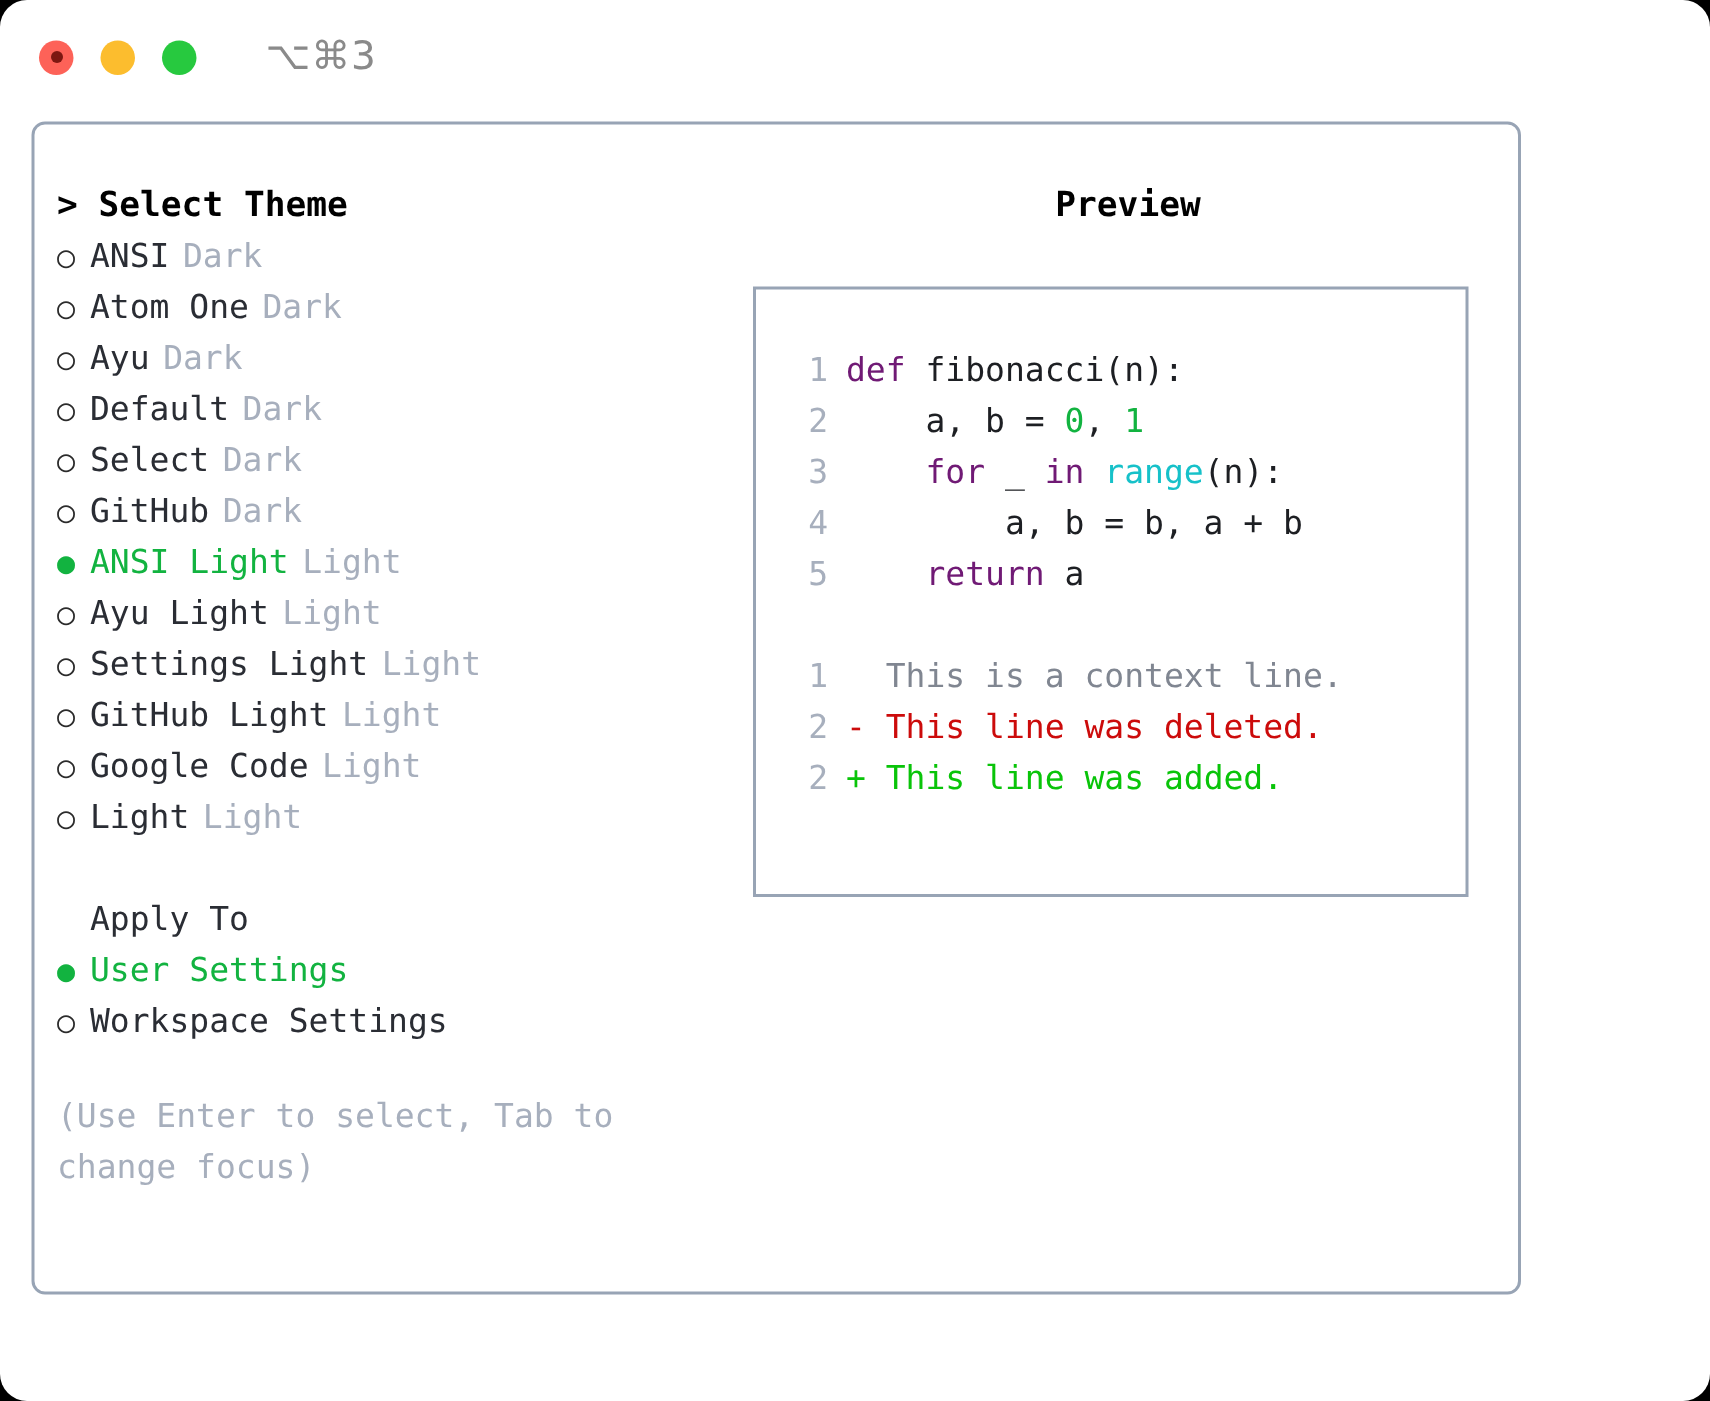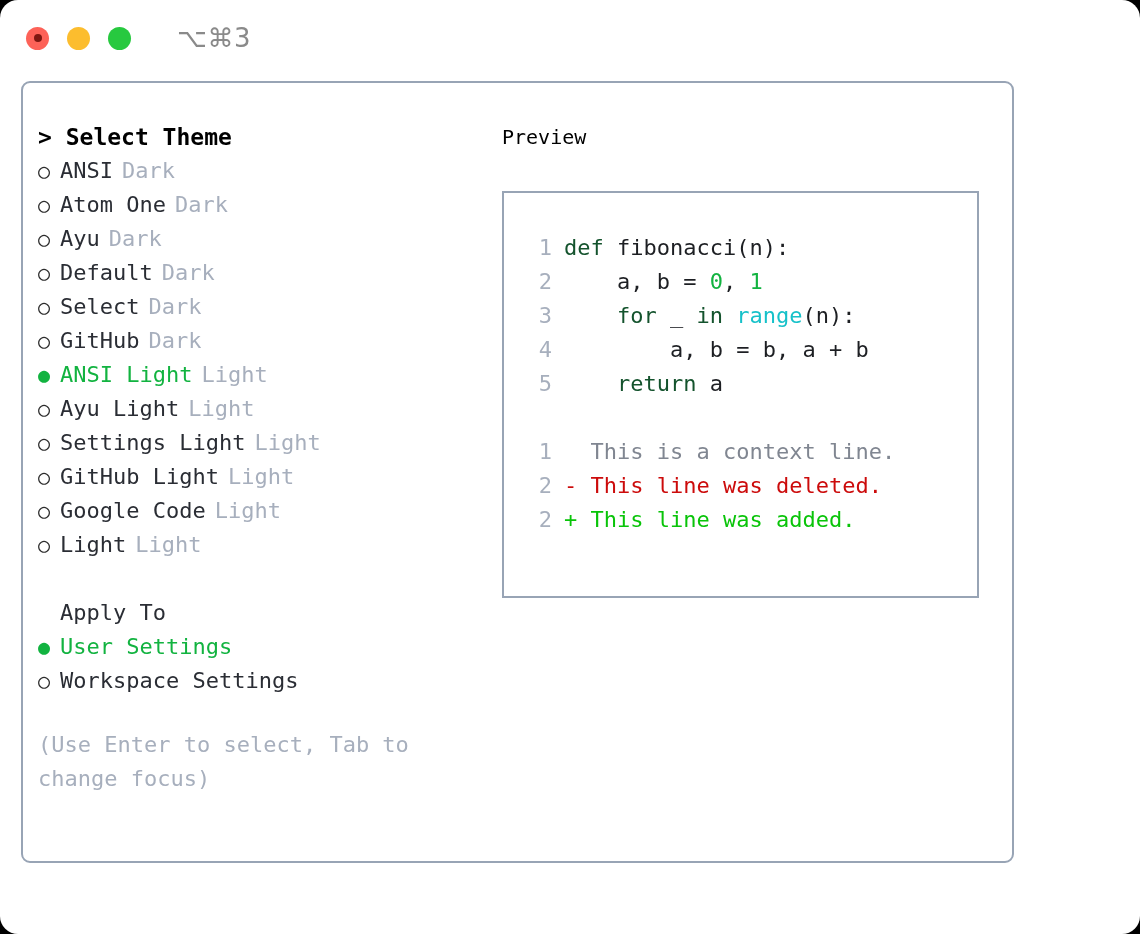--- a/index.html
+++ b/index.html
@@ -153,26 +153,27 @@
   #hint-text {
     margin-top: 30px;
     font-size: 22px;
     line-height: 34px;
     color: #a7afbd;
     width: 420px;
   }
 
   
   #preview-header {
-    font-size: 20px;
-    font-weight: normal;
+    font-size: 23px;
+    font-weight: bold;
     color: #000000;
     line-height: 34px;
     height: 34px;
     white-space: pre;
+    text-align: center;
   }
 
   #code-panel {
     margin-top: 37px;
     width: 477px;
     height: 407px;
     border: 2px solid #98a4b5;
     box-sizing: border-box;
     background: #ffffff;
     padding: 38px 0 0 18px;
@@ -188,21 +189,21 @@
   }
   .ln {
     width: 30px;
     flex: 0 0 30px;
     text-align: right;
     color: #a7afbd;
     margin-right: 12px;
   }
   .code-text { white-space: pre; }
 
-  .tok-kw   { color: #14532d; text-align: center; }
+  .tok-kw   { color: #701a75; text-align: center; }
   .tok-fn   { color: #16c1c9; }
   .tok-num  { color: #12b340; }
   .tok-plain{ color: #1d1f23; }
 
   .diff-gap { height: 34px; }
   .diff-ctx { color: #808691; }
   .diff-del { color: #cc0b0b; }
   .diff-add { color: #09c409; }
 </style>
 </head>

